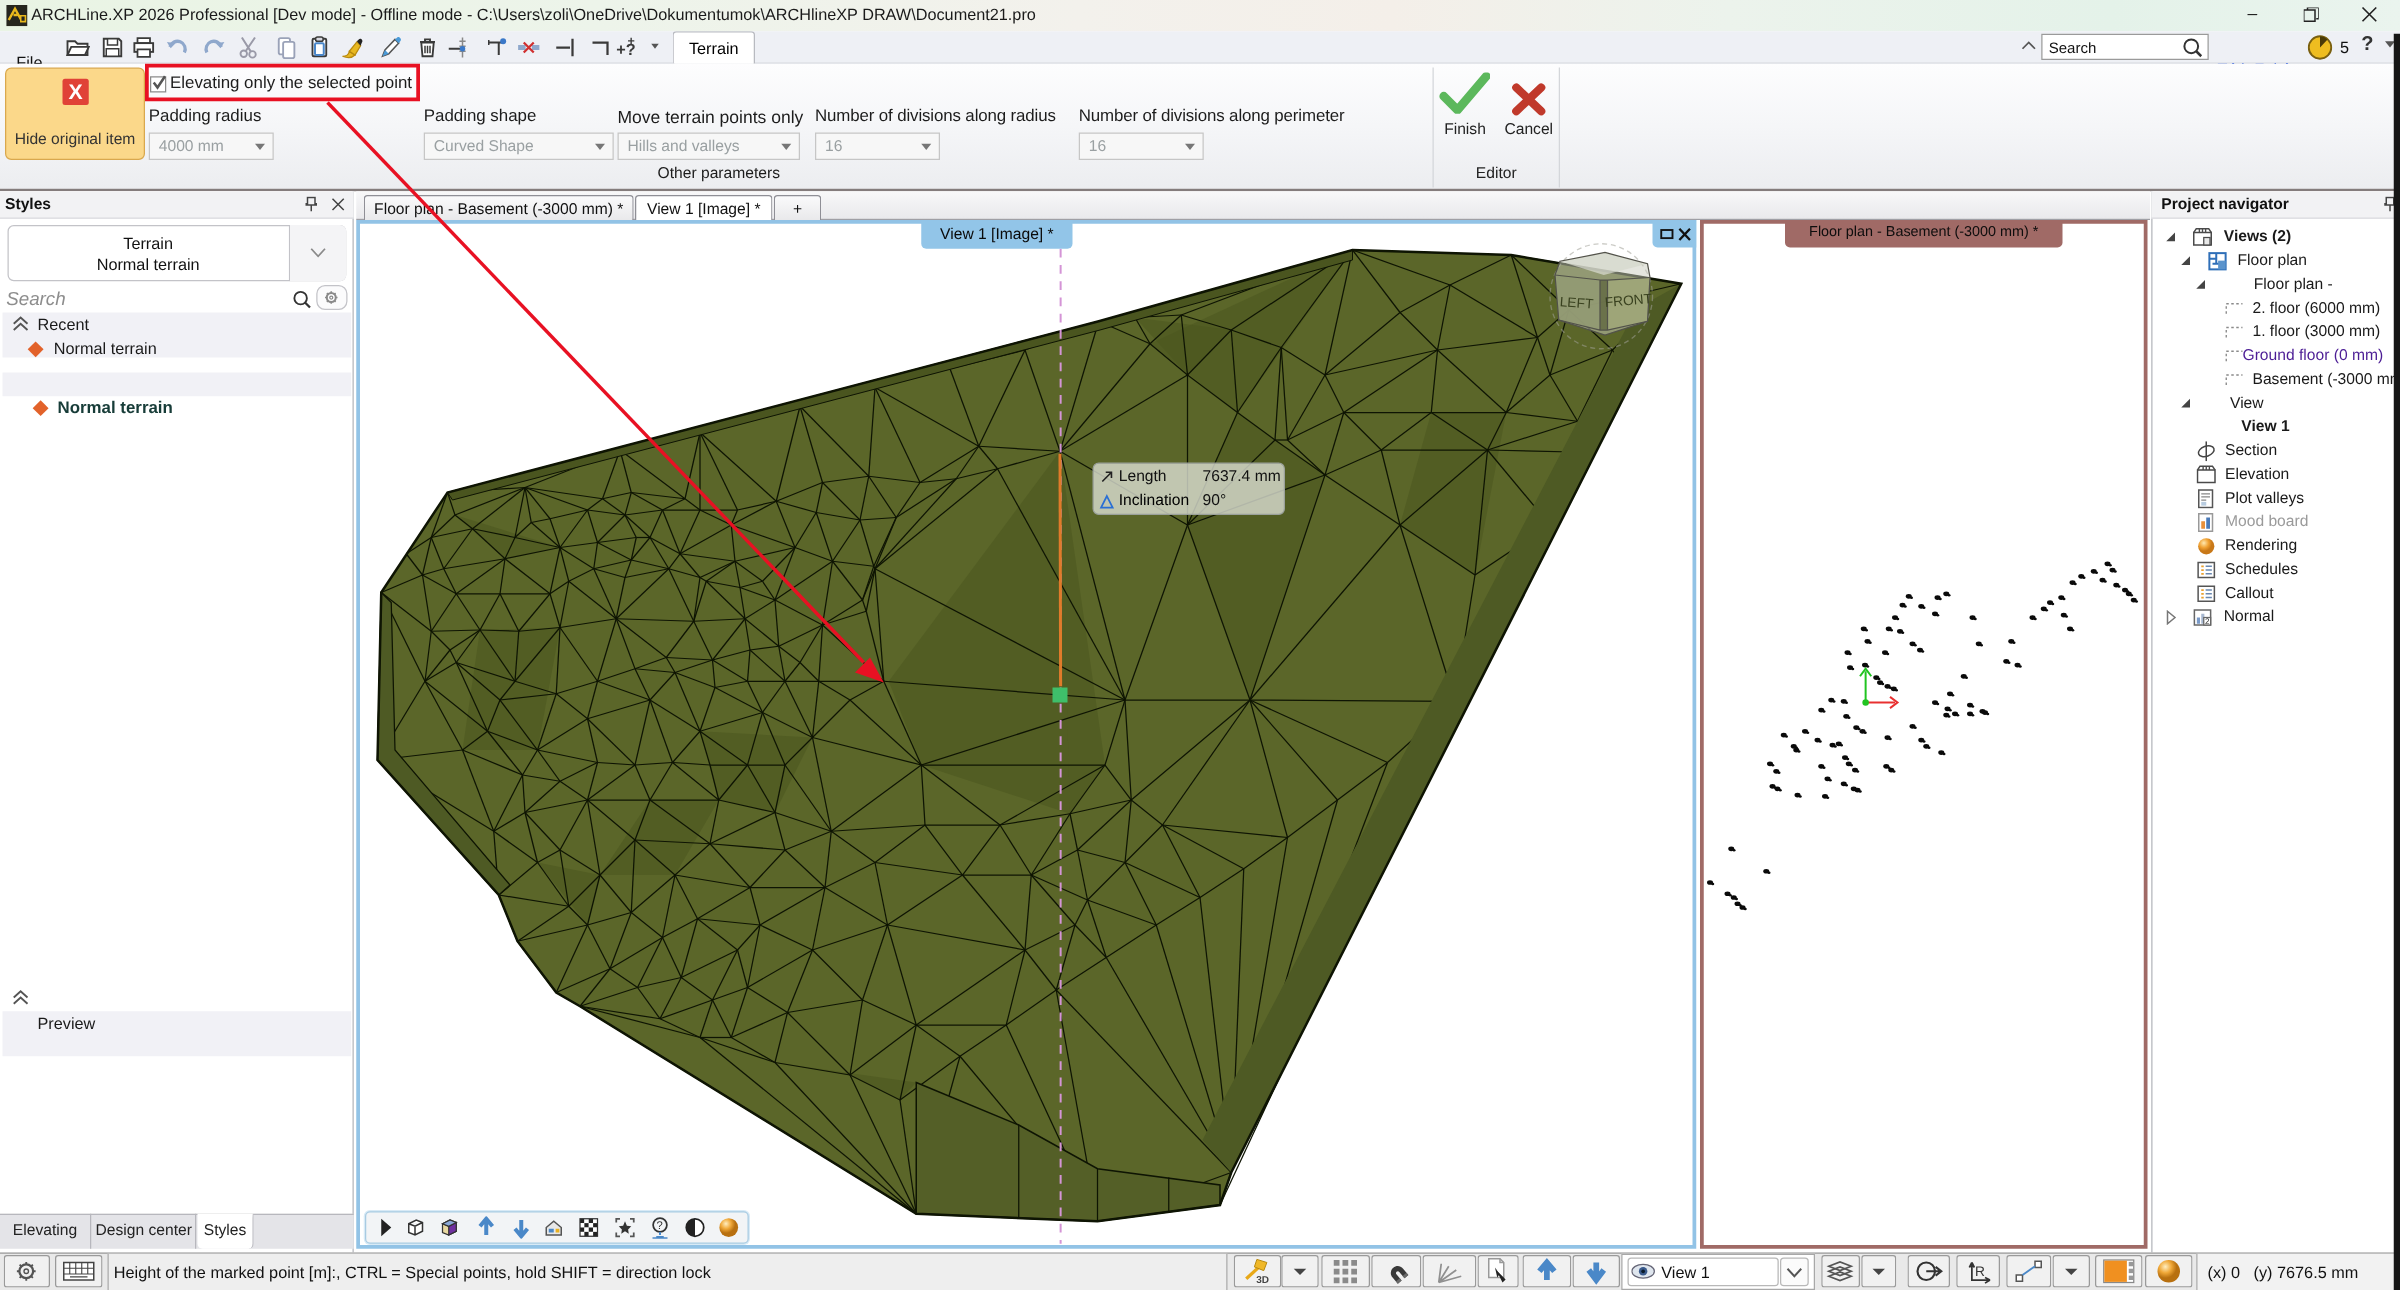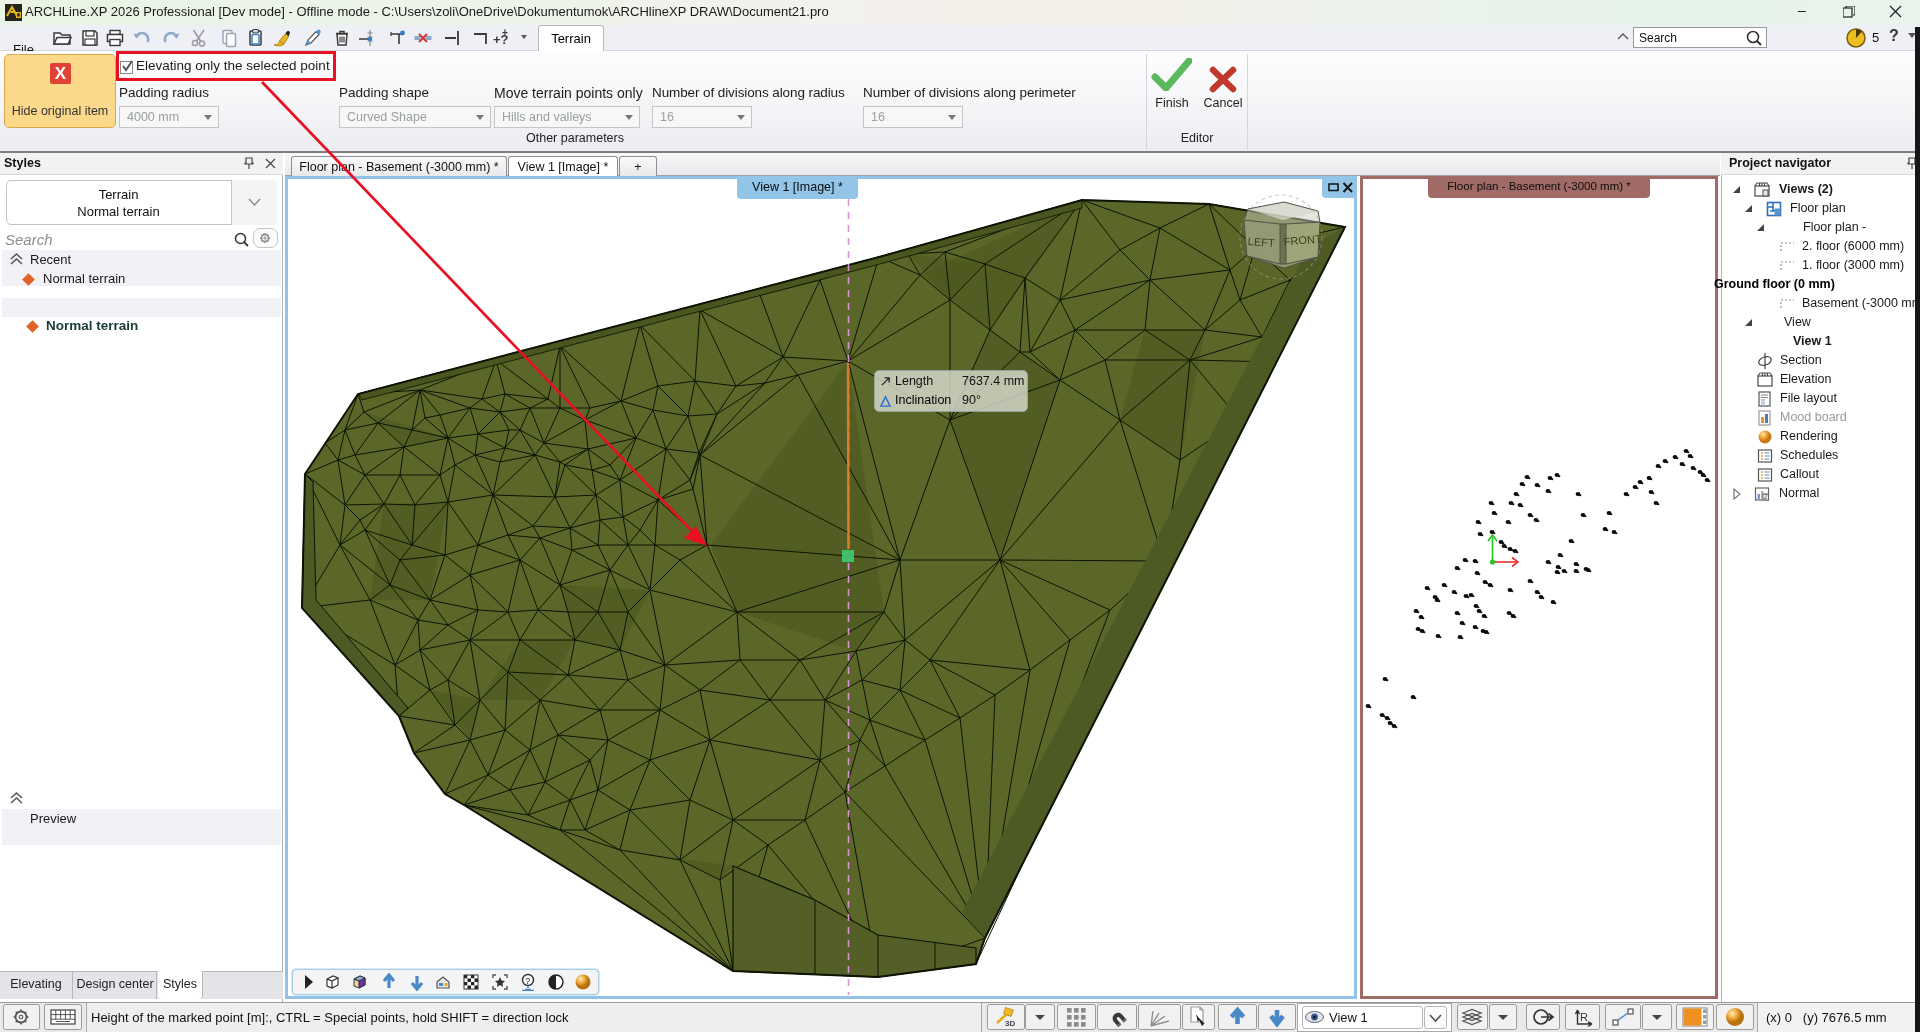--- a/index.html
+++ b/index.html
@@ -1265,21 +1265,21 @@
     <path d="M1 12 V4 M1 4 H14" stroke="#8a8a8a" stroke-width="1.1" stroke-dasharray="2,2" fill="none"></path>
   </svg>
 <div class="nav" style="left:1802px;top:239px;font-weight:normal;color:#1a1a1a;">2. floor (6000 mm)</div>
 <svg class="abs" style="left:1780px;top:258px" width="16" height="16" viewBox="0 0 16 16">
     <path d="M1 12 V4 M1 4 H14" stroke="#8a8a8a" stroke-width="1.1" stroke-dasharray="2,2" fill="none"></path>
   </svg>
 <div class="nav" style="left:1802px;top:258px;font-weight:normal;color:#1a1a1a;">1. floor (3000 mm)</div>
 <svg class="abs" style="left:1780px;top:277px" width="16" height="16" viewBox="0 0 16 16">
     <path d="M1 12 V4 M1 4 H14" stroke="#8a8a8a" stroke-width="1.1" stroke-dasharray="2,2" fill="none"></path>
   </svg>
-<div class="nav" style="left:1714px;top:277px;font-weight:bold;color:#000000;">Ground floor (0 mm)</div>
+<div class="nav" style="left:1794px;top:277px;font-weight:normal;color:#4c1d95;">Ground floor (0 mm)</div>
 <svg class="abs" style="left:1780px;top:296px" width="16" height="16" viewBox="0 0 16 16">
     <path d="M1 12 V4 M1 4 H14" stroke="#8a8a8a" stroke-width="1.1" stroke-dasharray="2,2" fill="none"></path>
   </svg>
 <div class="nav" style="left:1802px;top:296px;font-weight:normal;color:#1a1a1a;">Basement (-3000 mm</div>
 <svg class="abs" style="left:1744px;top:318px" width="10" height="10" viewBox="0 0 10 10">
     <polygon points="8,1 8,8 1,8" fill="#444"></polygon>
   </svg>
 <div class="nav" style="left:1784px;top:315px;font-weight:normal;color:#1a1a1a;">View</div>
 <div class="nav" style="left:1793px;top:334px;font-weight:bold;color:#1a1a1a;">View 1</div>
 <svg class="abs" style="left:1757px;top:353px" width="16" height="16" viewBox="0 0 16 16">
@@ -1290,21 +1290,21 @@
 <svg class="abs" style="left:1757px;top:372px" width="16" height="16" viewBox="0 0 16 16">
     <rect x="1" y="4" width="14" height="10" fill="#fff" stroke="#4a4a4a" stroke-width="1.2"></rect>
     <path d="M1 4 L3 1 H13 L15 4 M5.5 1 V4 M10.5 1 V4 M8 1 V4" stroke="#4a4a4a" stroke-width="1.1" fill="none"></path>
   </svg>
 <div class="nav" style="left:1780px;top:372px;font-weight:normal;color:#1a1a1a;">Elevation</div>
 <svg class="abs" style="left:1757px;top:391px" width="16" height="16" viewBox="0 0 16 16">
     <rect x="2" y="1" width="11" height="14" fill="#fff" stroke="#555" stroke-width="1.2"></rect>
     <path d="M4 4 H11 M4 6.5 H11 M4 9 H8" stroke="#888" stroke-width="1"></path>
     <rect x="4" y="10.5" width="4" height="3" fill="#b8cce0"></rect>
   </svg>
-<div class="nav" style="left:1780px;top:391px;font-weight:normal;color:#1a1a1a;">File layout</div>
+<div class="nav" style="left:1780px;top:391px;font-weight:normal;color:#1a1a1a;">Plot valleys</div>
 <svg class="abs" style="left:1757px;top:410px" width="16" height="16" viewBox="0 0 16 16">
     <rect x="2" y="1" width="11" height="14" fill="#fff" stroke="#999" stroke-width="1.2"></rect>
     <rect x="4" y="7" width="3" height="6" fill="#e8903a"></rect>
     <rect x="8" y="4" width="3" height="9" fill="#4a7ab8"></rect>
   </svg>
 <div class="nav" style="left:1780px;top:410px;font-weight:normal;color:#9a9a9a;">Mood board</div>
 <svg class="abs" style="left:1757px;top:429px" width="16" height="16" viewBox="0 0 16 16">
     <defs>
       <radialGradient id="rg1" cx="0.35" cy="0.3">
         <stop offset="0" stop-color="#ffe9b0"></stop>

